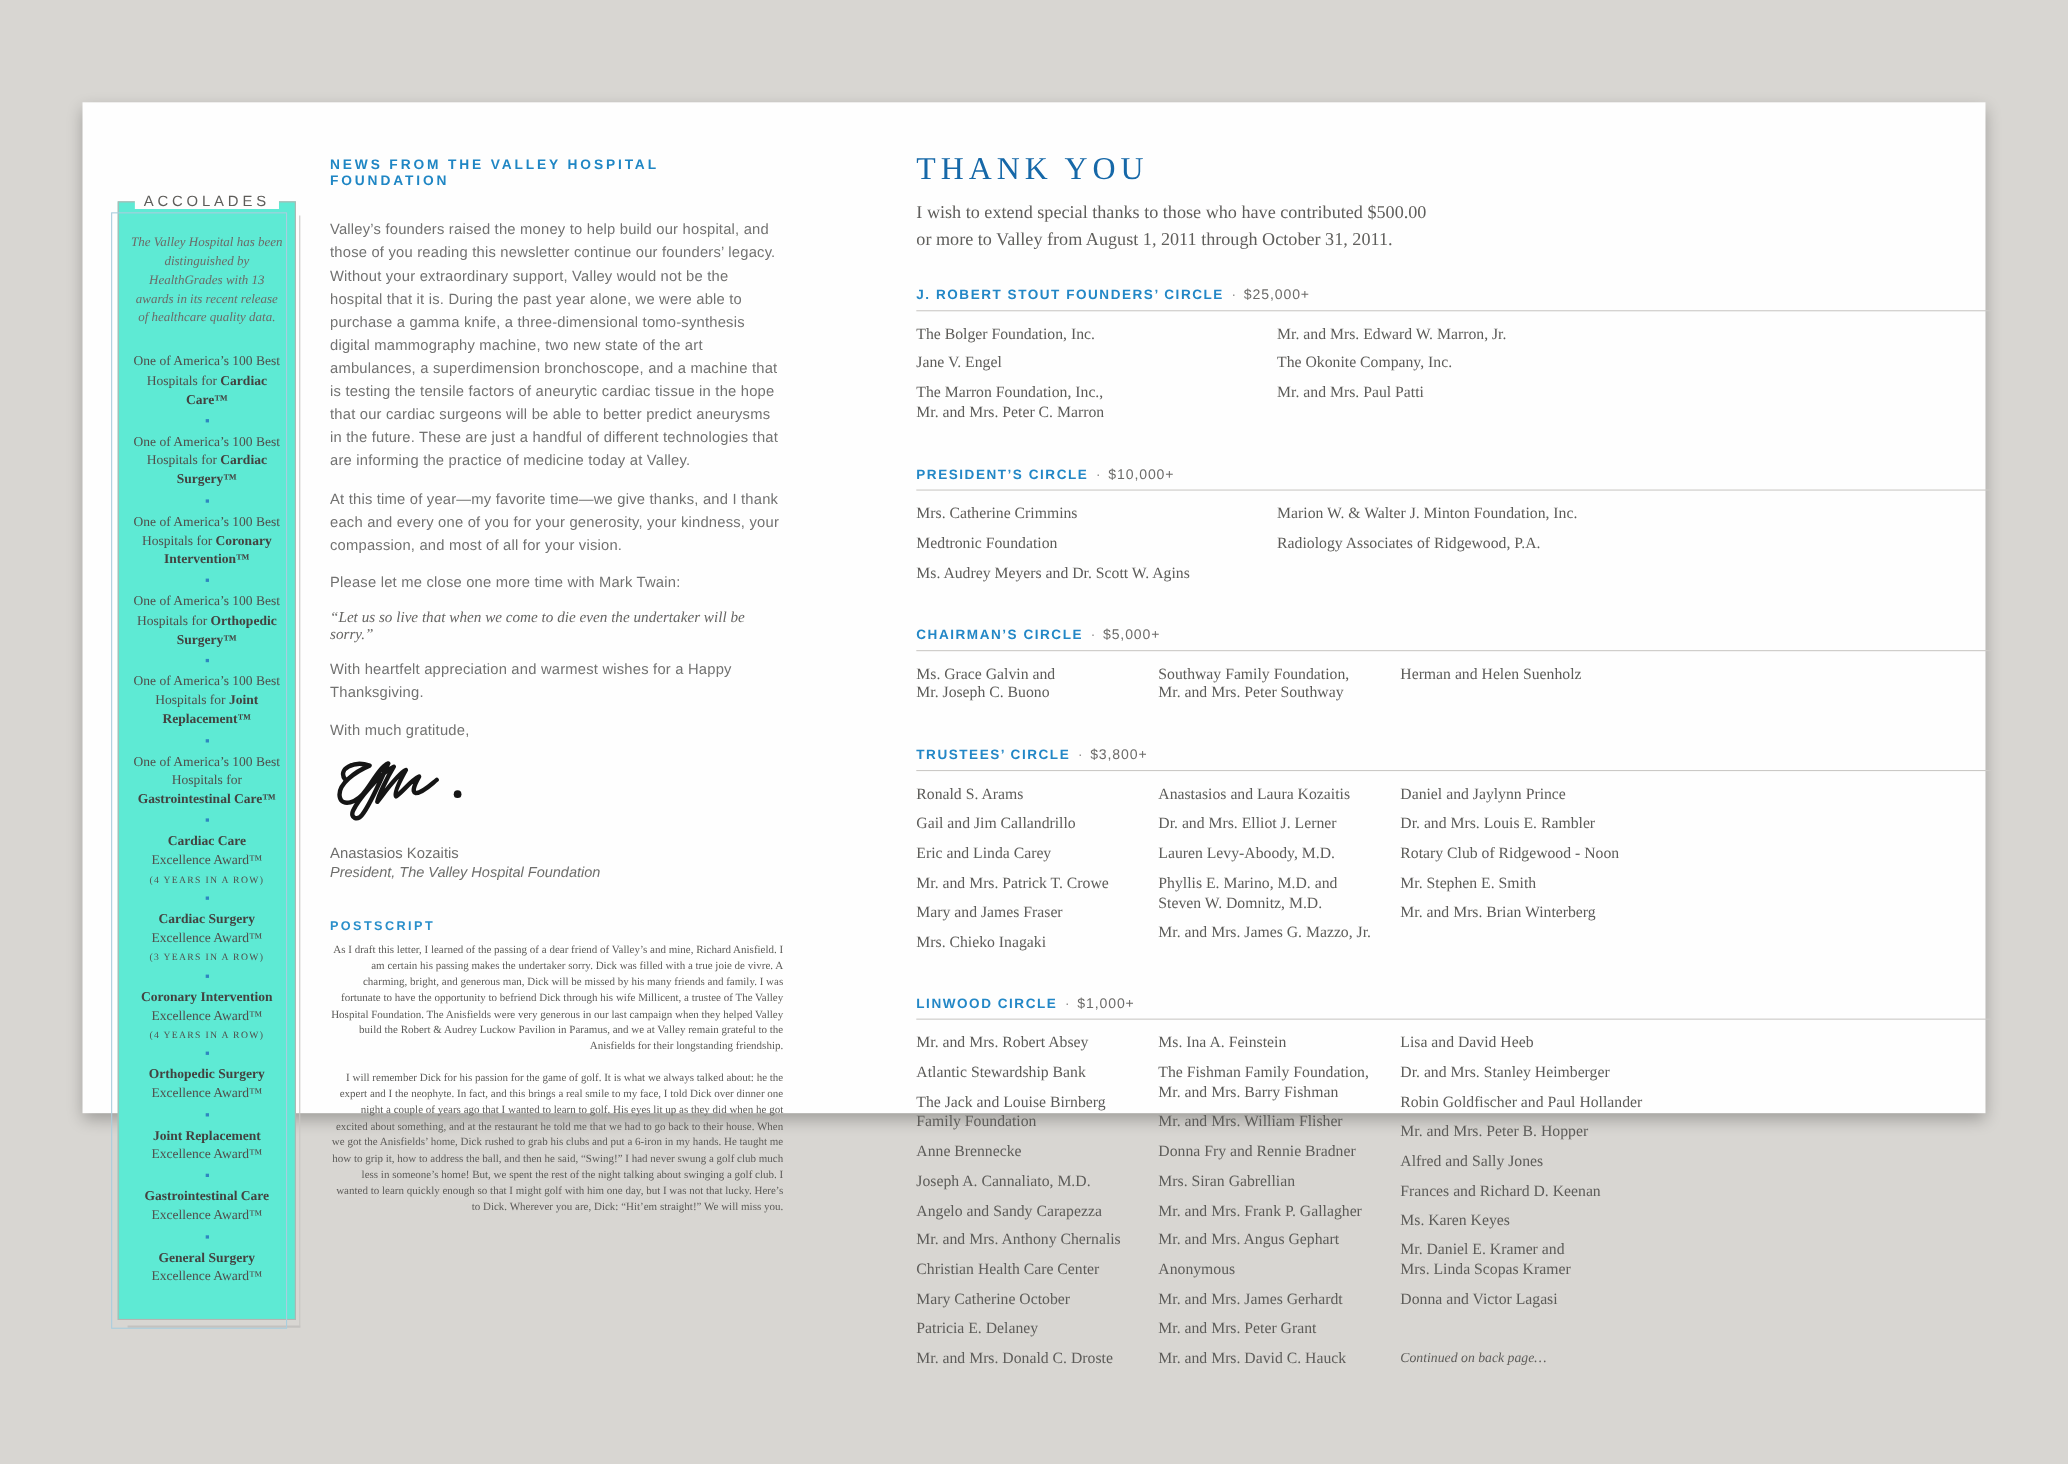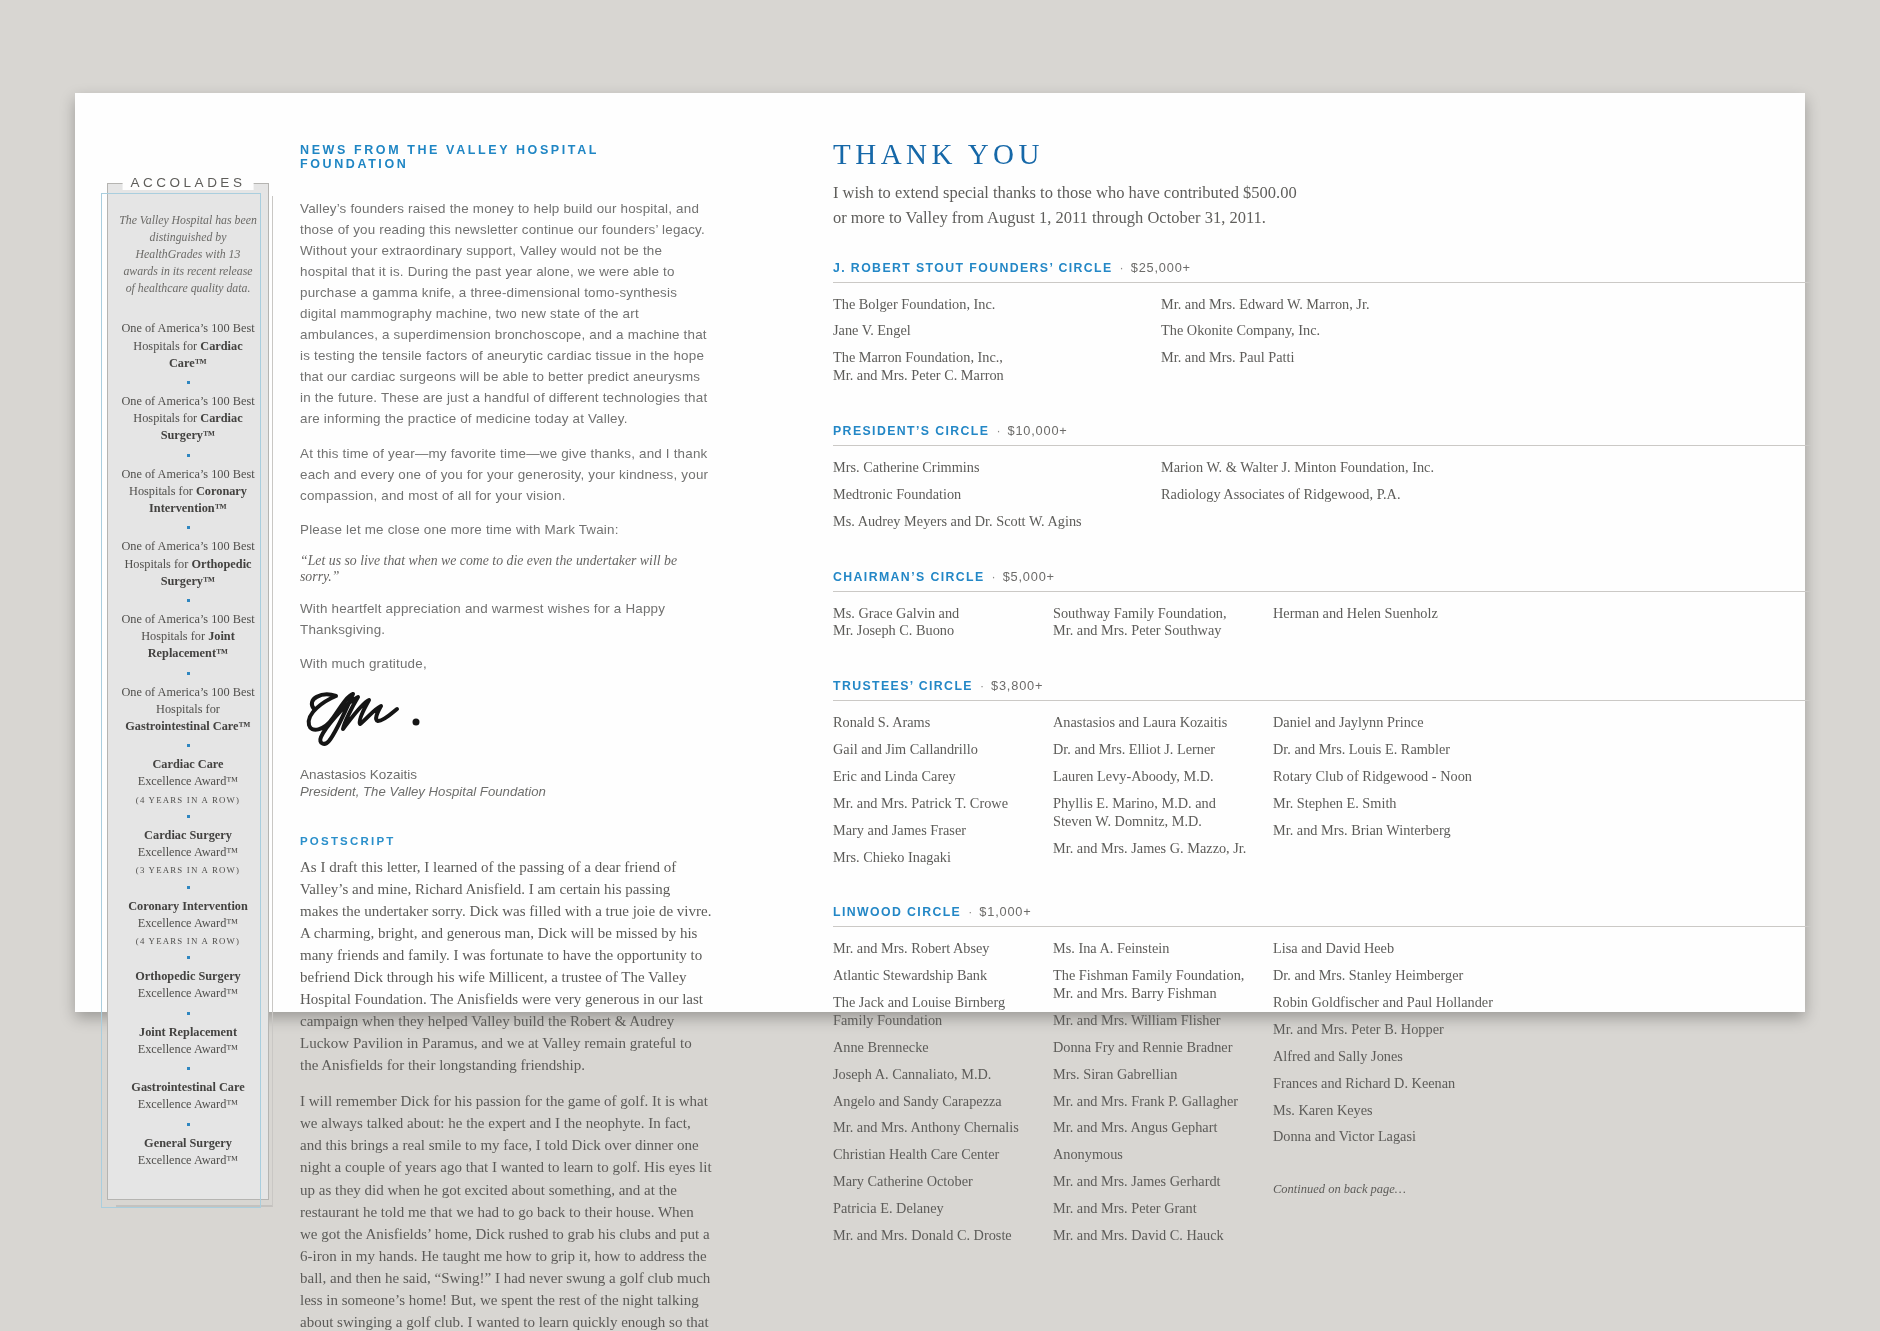--- a/index.html
+++ b/index.html
@@ -10,21 +10,21 @@
   }
   .page{
     position:absolute;left:75px;top:93px;width:1730px;height:919px;
     background:#fefefe;
     box-shadow:0 6px 14px rgba(0,0,0,.28);
   }
 
   
   .accolades{
     position:absolute;left:32px;top:90px;width:162px;
-    border:1px solid #b5b4b1;background:#e5e5e5;
+    border:1px solid #b5b4b1;background:#5eead4;
     padding:20px 9px 30px;box-sizing:border-box;
     text-align:center;z-index:0;
   }
   .accolades::before{
     content:"";position:absolute;left:-7px;top:9px;right:7px;bottom:-9px;
     border:1px solid #a9cede;z-index:-1;
   }
   .accolades::after{
     content:"";position:absolute;left:8px;top:12px;right:-5px;bottom:-8px;
     border-right:1px solid #c9c7c4;border-bottom:2px solid #c4c2bf;z-index:-2;
@@ -65,21 +65,21 @@
   }
   .sig{margin:8px 0 2px;}
   .sig-name{font-size:13.5px;color:#6e6e6c;margin-top:12px;}
   .sig-title{font-size:13.2px;font-style:italic;color:#6e6e6c;margin-top:2px;}
   .ps-label{
     font-size:11.5px;font-weight:700;letter-spacing:2.2px;
     color:#2a8fca;margin:36px 0 9px;
   }
   .ps{
     font-family:"Liberation Serif",serif;
-    font-size:15px;line-height:1.47;color:#5c5b58;margin:0 0 14px;
+    font-size:10px;line-height:1.47;color:#5c5b58;margin:0 0 14px;text-align:right;
   }
 
   
   .thanks{position:absolute;left:740px;top:45px;width:978px;margin-left:18px;}
   .ty-title{
     font-family:"Liberation Serif",serif;font-weight:400;
     font-size:29px;letter-spacing:4.5px;color:#1668a8;margin:0;
   }
   .ty-sub{
     font-family:"Liberation Serif",serif;
@@ -271,20 +271,21 @@
               <div class="donor">Mr. and Mrs. David C. Hauck</div>
             </div>
             <div class="col">
               <div class="donor">Lisa and David Heeb</div>
               <div class="donor">Dr. and Mrs. Stanley Heimberger</div>
               <div class="donor">Robin Goldfischer and Paul Hollander</div>
               <div class="donor">Mr. and Mrs. Peter B. Hopper</div>
               <div class="donor">Alfred and Sally Jones</div>
               <div class="donor">Frances and Richard D. Keenan</div>
               <div class="donor">Ms. Karen Keyes</div>
+              <div class="donor">Mr. Daniel E. Kramer and<br>Mrs. Linda Scopas Kramer</div>
               <div class="donor">Donna and Victor Lagasi</div>
               <div class="continued">Continued on back page…</div>
             </div>
           </div>
         </section>
       </div>
   </section>
 
 </div>
 

